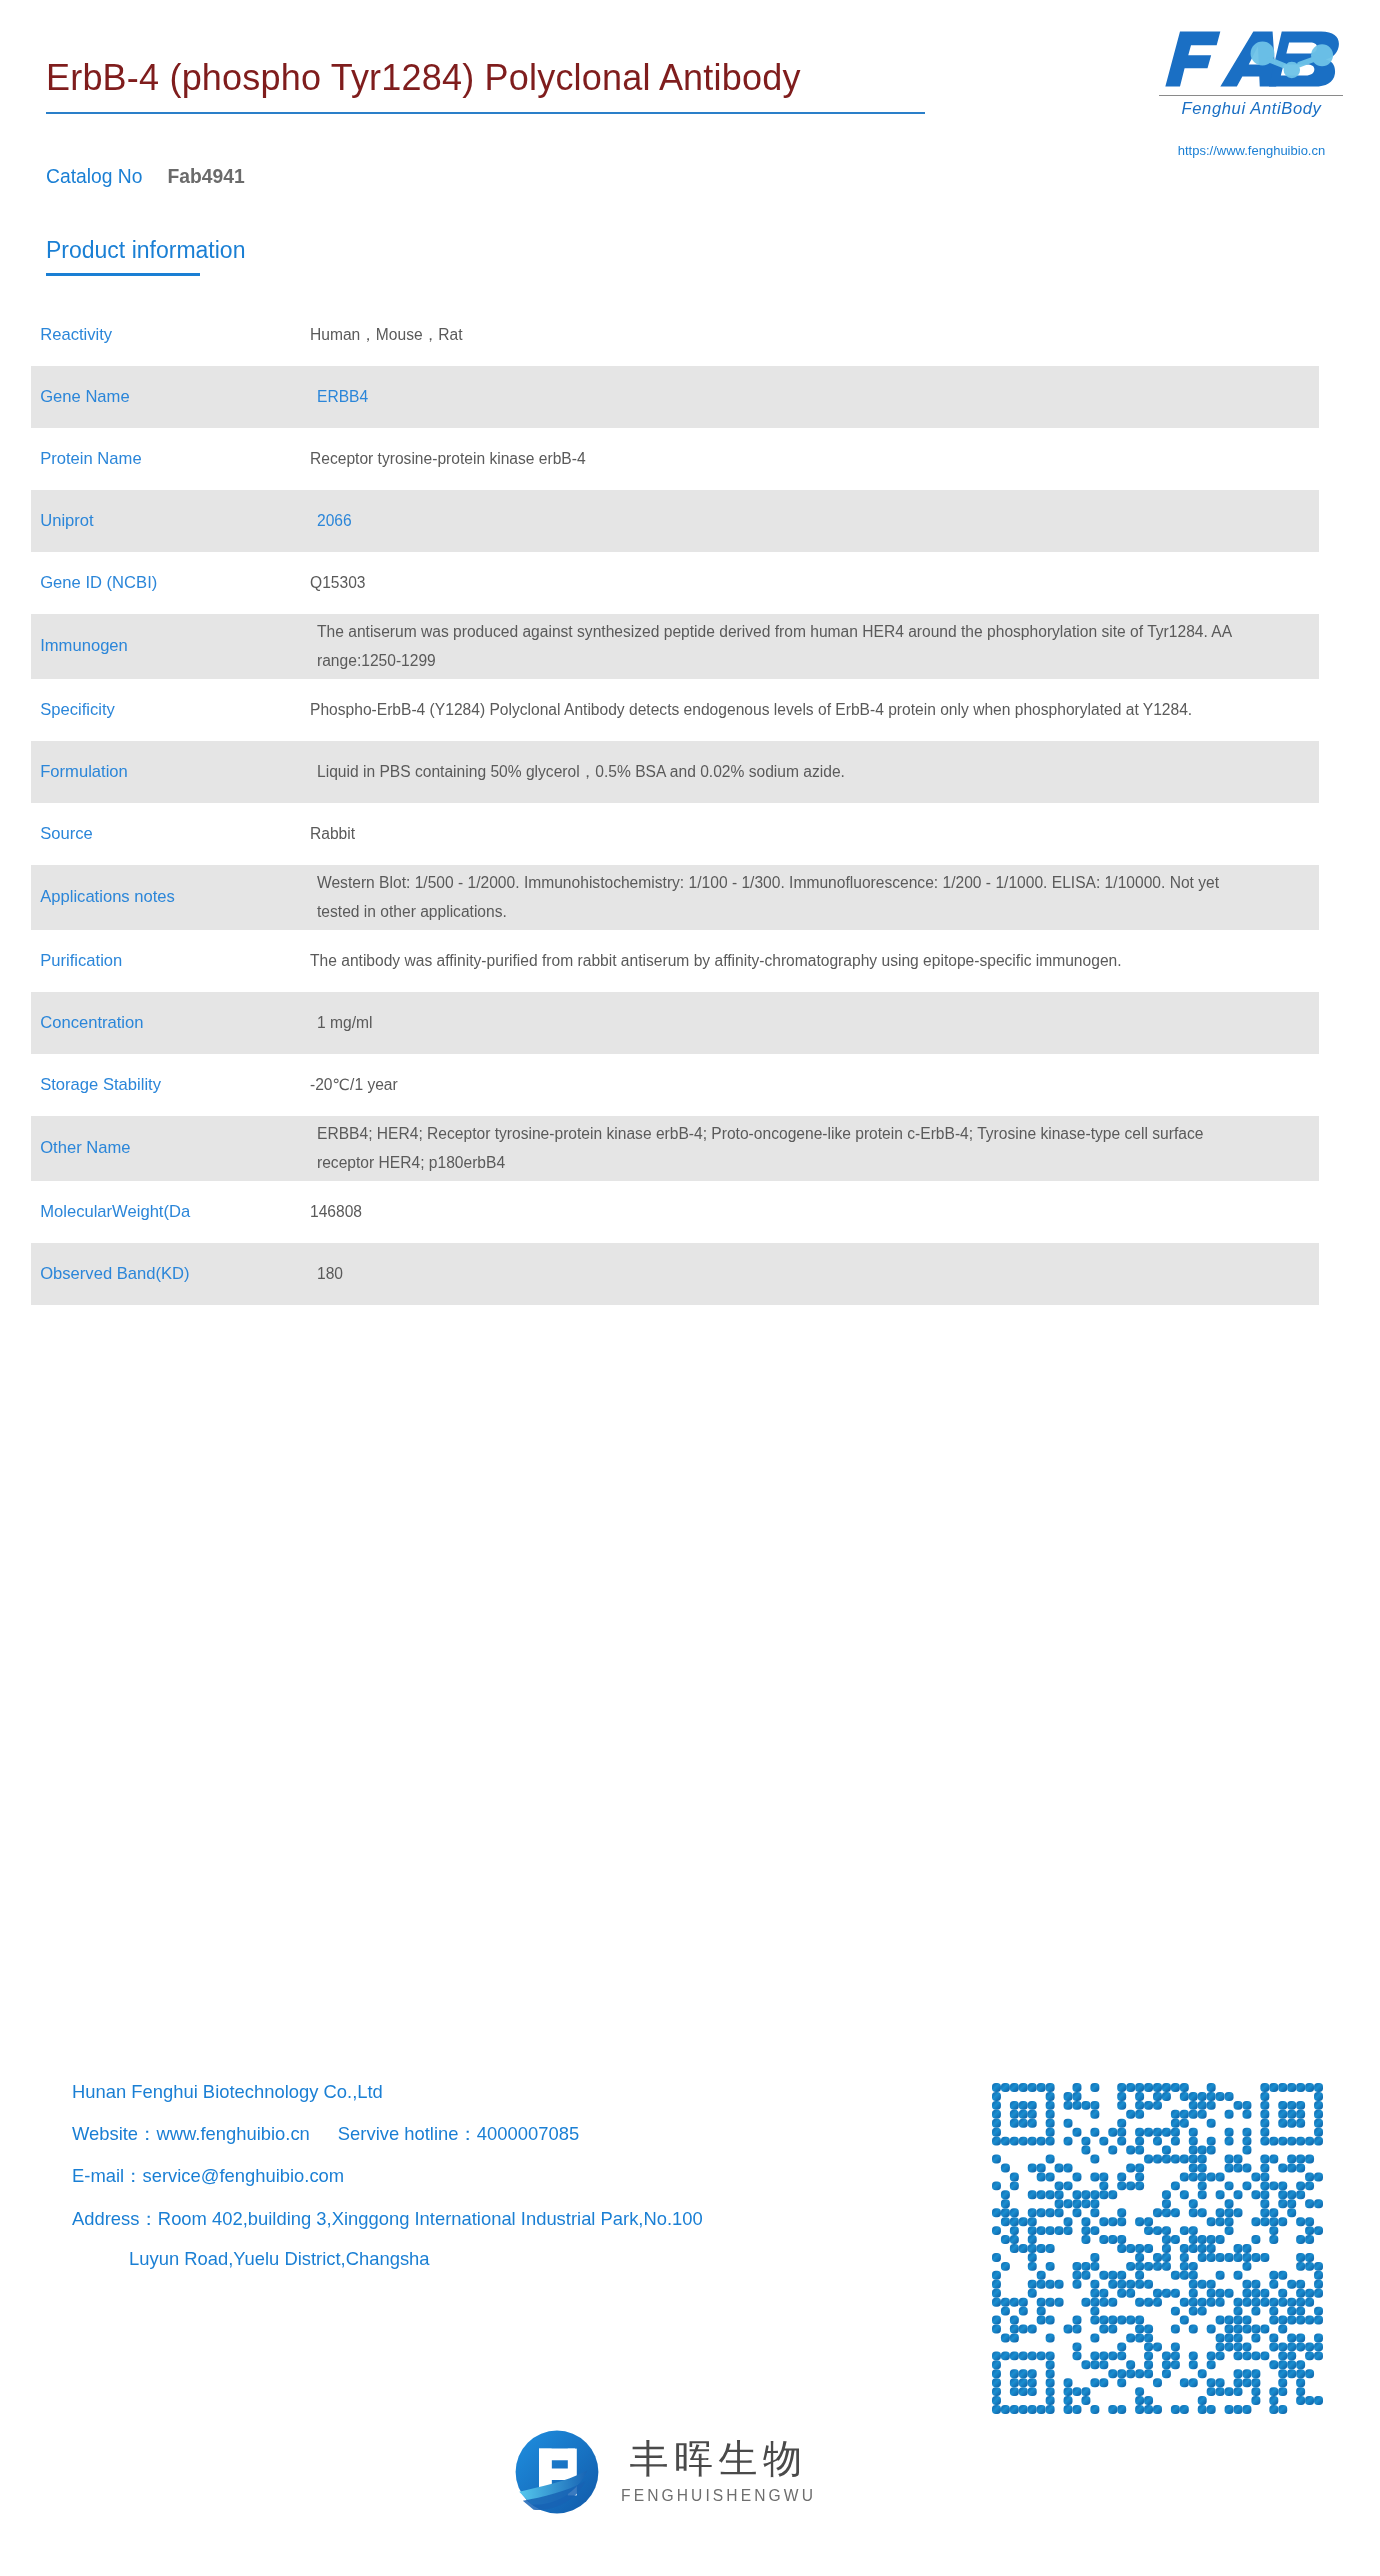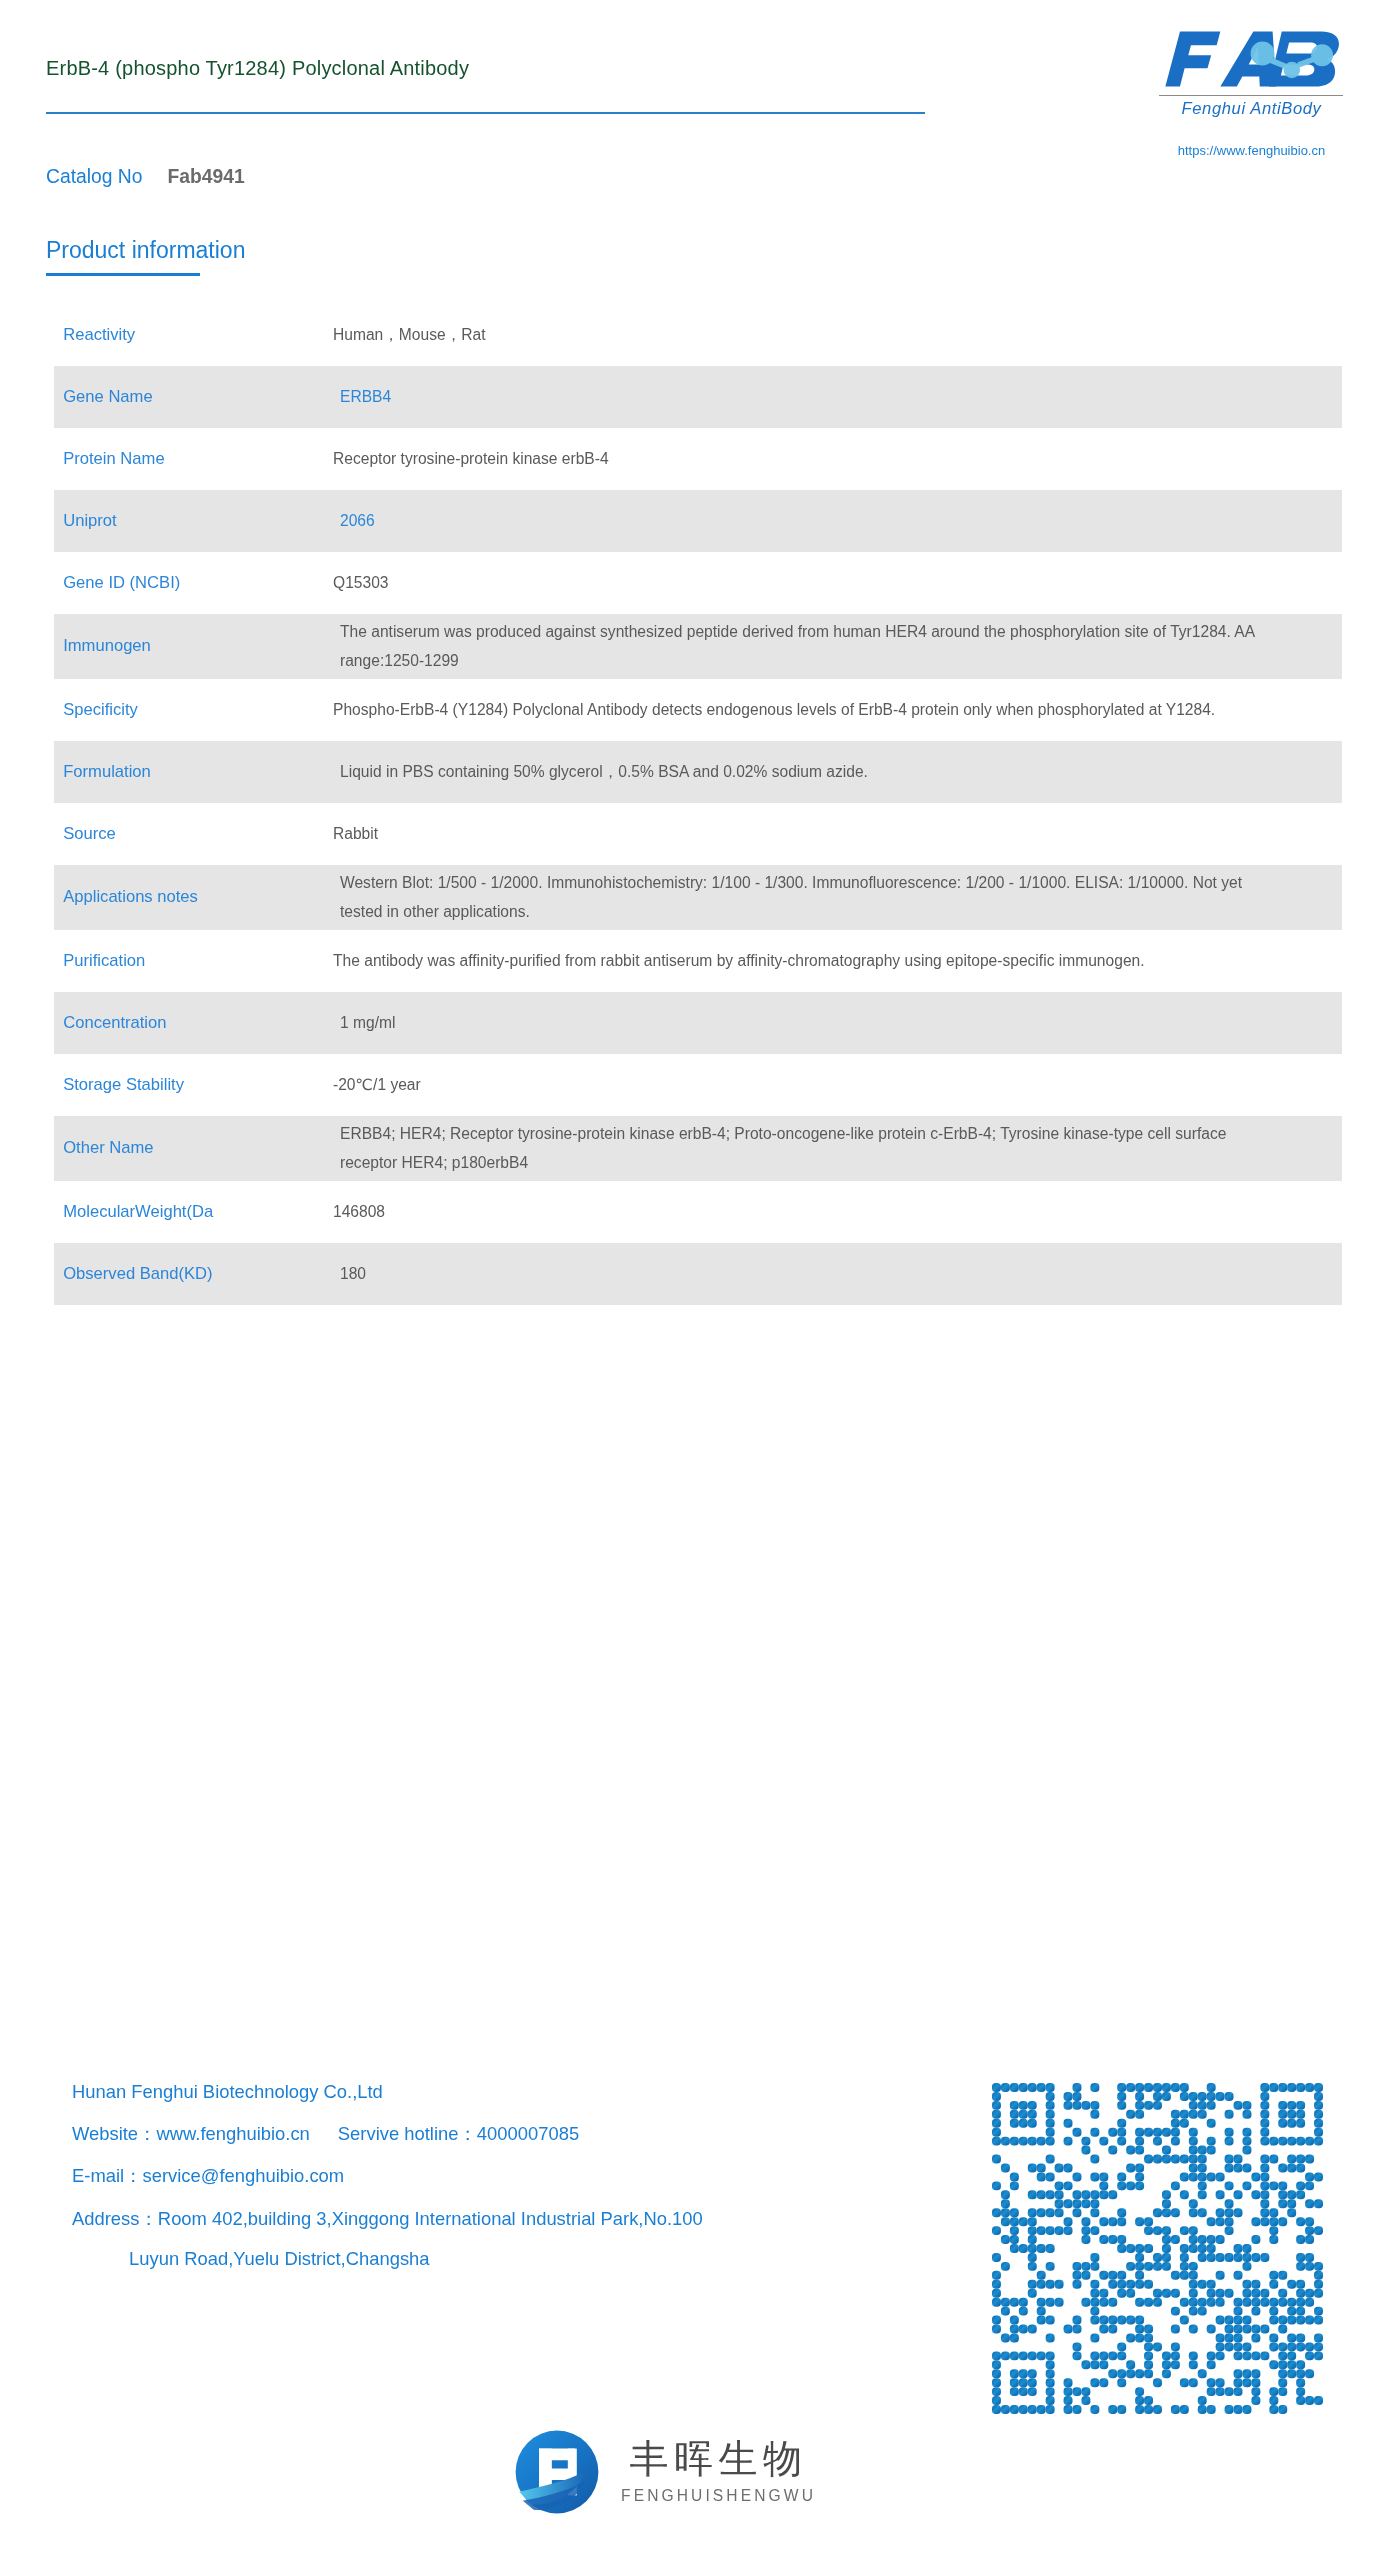--- a/index.html
+++ b/index.html
@@ -13,22 +13,22 @@
     position: relative;
     overflow: hidden;
   }
 
   
   .header { position: relative; height: 212px; }
 
   .doc-title {
     position: absolute;
     left: 46px; top: 57px;
-    font-size: 20px;
-    color: #14532d;
+    font-size: 36px;
+    color: #7f1d1d;
     letter-spacing: 0.2px;
     white-space: nowrap;
   }
   .title-rule {
     position: absolute;
     left: 46px; top: 112px;
     width: 879px; height: 1.8px;
     background: #2a7fc9;
   }
 
@@ -82,21 +82,21 @@
   .section-rule {
     position: absolute;
     left: 46px; top: 273px;
     width: 154px; height: 2.8px;
     background: #1a7fd4;
   }
 
   
   .info-table {
     position: absolute;
-    left: 54px; top: 304px;
+    left: 31px; top: 304px;
     width: 1288px;
   }
   .info-row {
     position: relative;
     display: flex;
     align-items: center;
     min-height: 62px;
     padding: 3.7px 0;
   }
   .info-row.shaded { background: #e5e5e5; gap: 7px; }

